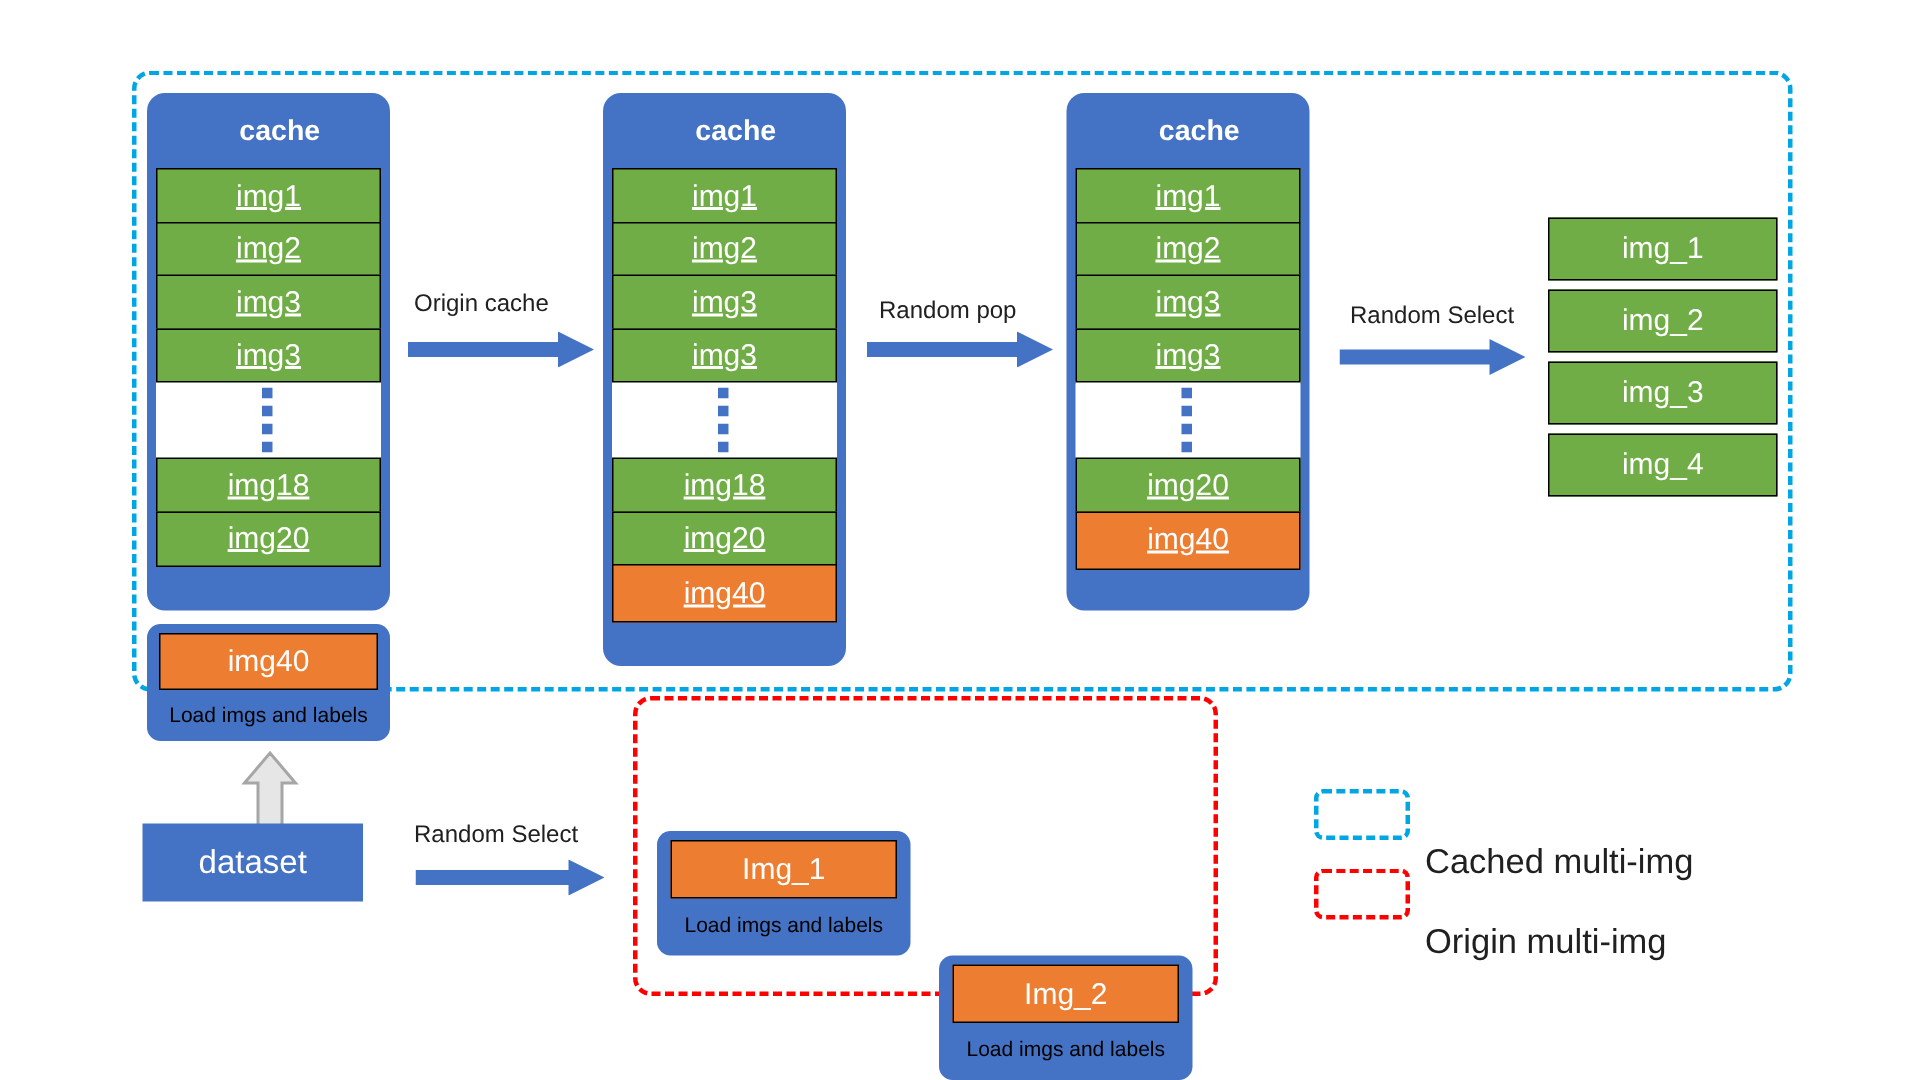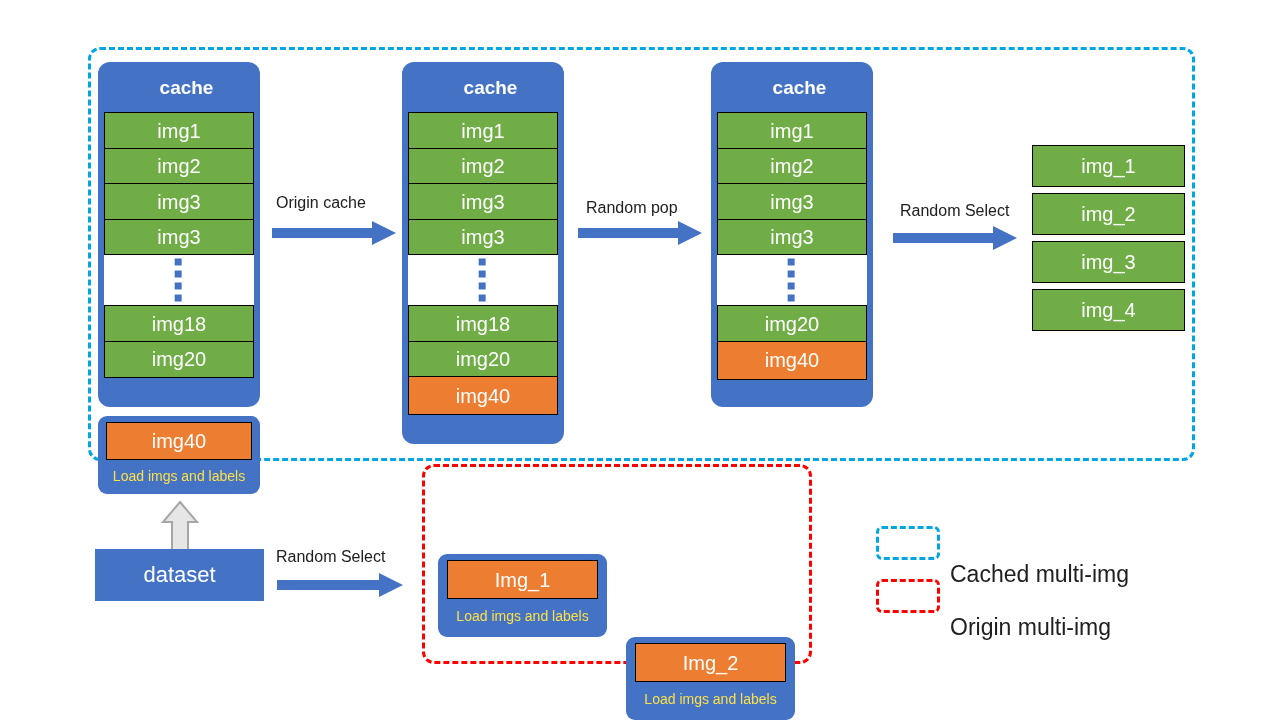--- a/index.html
+++ b/index.html
@@ -52,20 +52,21 @@
     border: 1.4px solid #000000;
     margin-top: -1.4px;
     color: #ffffff;
     font-size: 20px;
     text-align: center;
     display: flex;
     align-items: center;
     justify-content: center;
     line-height: 1;
     box-sizing: border-box;
+    text-decoration: underline;
   }
   .slot:first-child { margin-top: 0; }
   .slot-green  { background: #70ad47; }
   .slot-orange { background: #ed7d31; }
   .slot-blank  {
     background: #ffffff;
     border-left: none;
     border-right: none;
     position: relative;
   }
@@ -99,21 +100,21 @@
     font-size: 20px;
     display: flex;
     align-items: center;
     justify-content: center;
     line-height: 1;
     box-sizing: border-box;
   }
   .card .caption {
     position: absolute;
     left: 0; right: 0;
-    color: #fde047;
+    color: #000000;
     font-size: 14px;
     text-align: center;
     line-height: 1;
   }
 
   
   .plain-box {
     background: #4472c4;
     color: #ffffff;
     display: flex;
@@ -252,21 +253,21 @@
 
 <div class="abs card" style="left:98px; top:416px; width:162px; height:78px;">
   <div class="chip" style="left:8px; top:6px; width:146px; height:38px;">img40</div>
   <div class="caption" style="top:53px;">Load imgs and labels</div>
 </div>
 
 <svg class="arrow-svg" width="40" height="54" style="left:160px; top:500px;" viewBox="0 0 40 54">
   <path d="M20 2 L37 22 H28 V52 H12 V22 H3 Z" fill="#e7e6e6" stroke="#a6a6a6" stroke-width="2" stroke-linejoin="miter"></path>
 </svg>
 
-<div class="abs plain-box" style="left:95px; top:549px; width:169px; height:52px;">dataset</div>
+<div class="abs plain-box" style="left:95px; top:549px; width:147px; height:52px;">dataset</div>
 
 <div class="arrow-label" style="left:276px; top:549px;">Random Select</div>
 <svg class="arrow-svg" width="126" height="24" style="left:277px; top:573px;" viewBox="0 0 126 24">
   <path d="M0 7 H102 V0 L126 12 L102 24 V17 H0 Z" fill="#4472c4"></path>
 </svg>
 
 <div class="abs card" style="left:438px; top:476px; width:169px; height:83px;">
   <div class="chip" style="left:9px; top:6px; width:151px; height:39px;">Img_1</div>
   <div class="caption" style="top:55px;">Load imgs and labels</div>
 </div>

